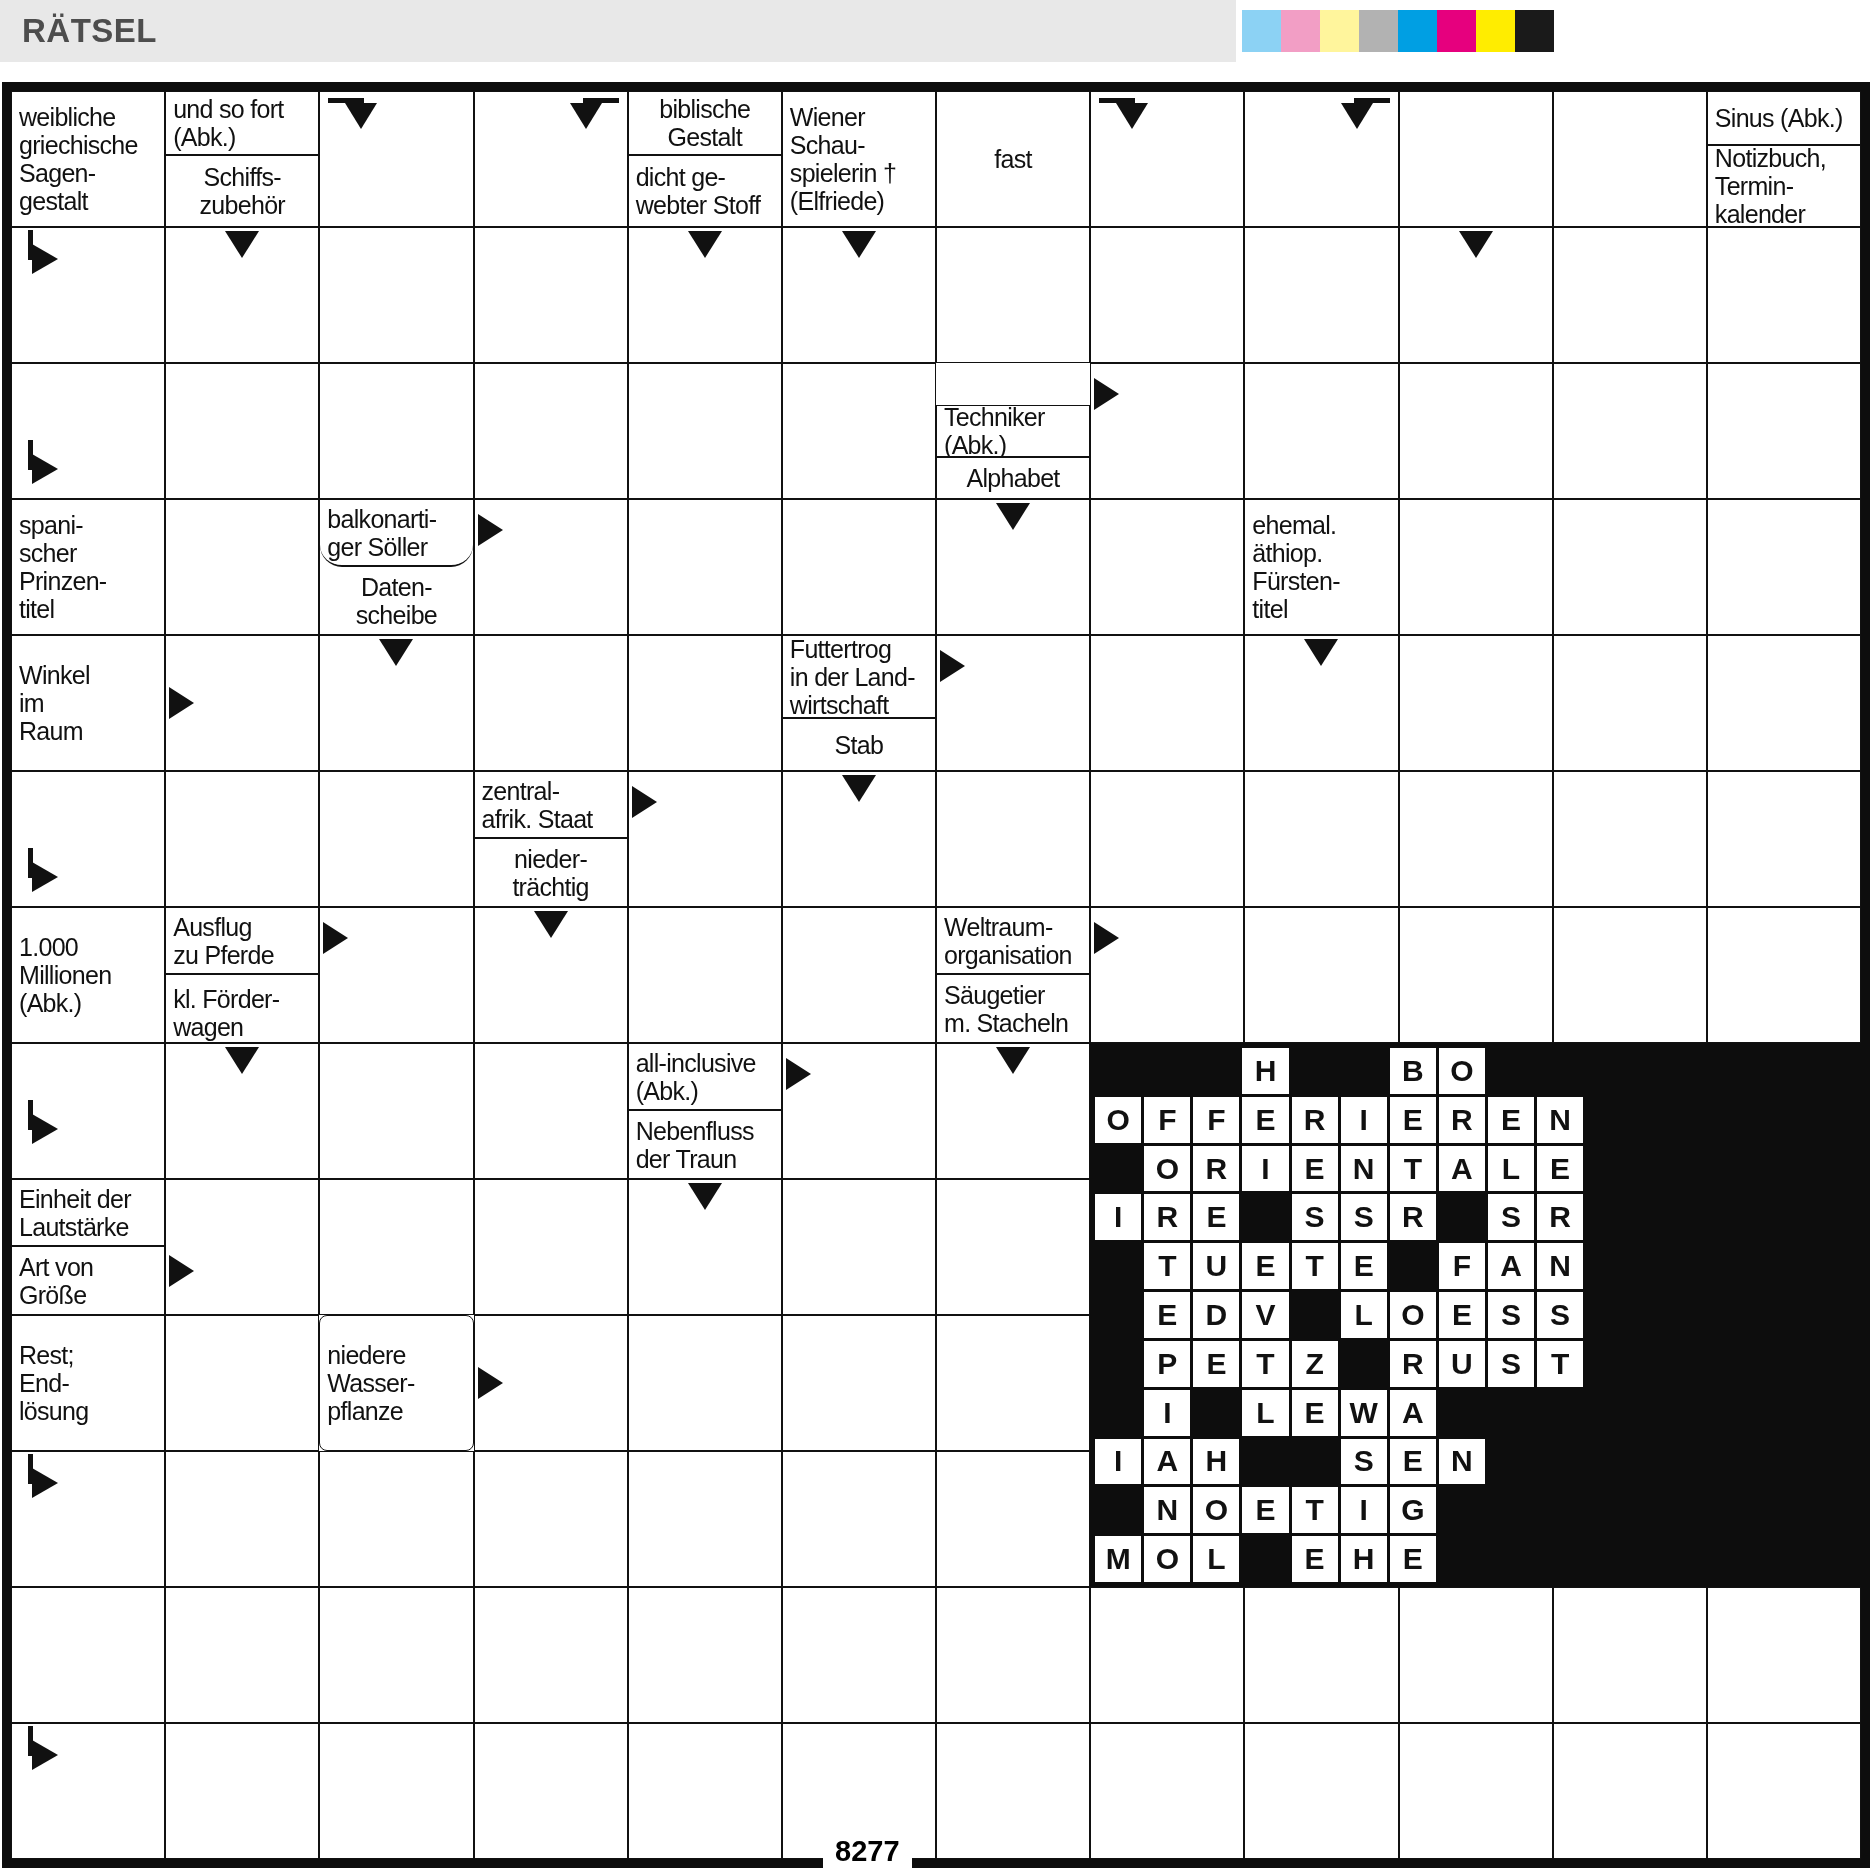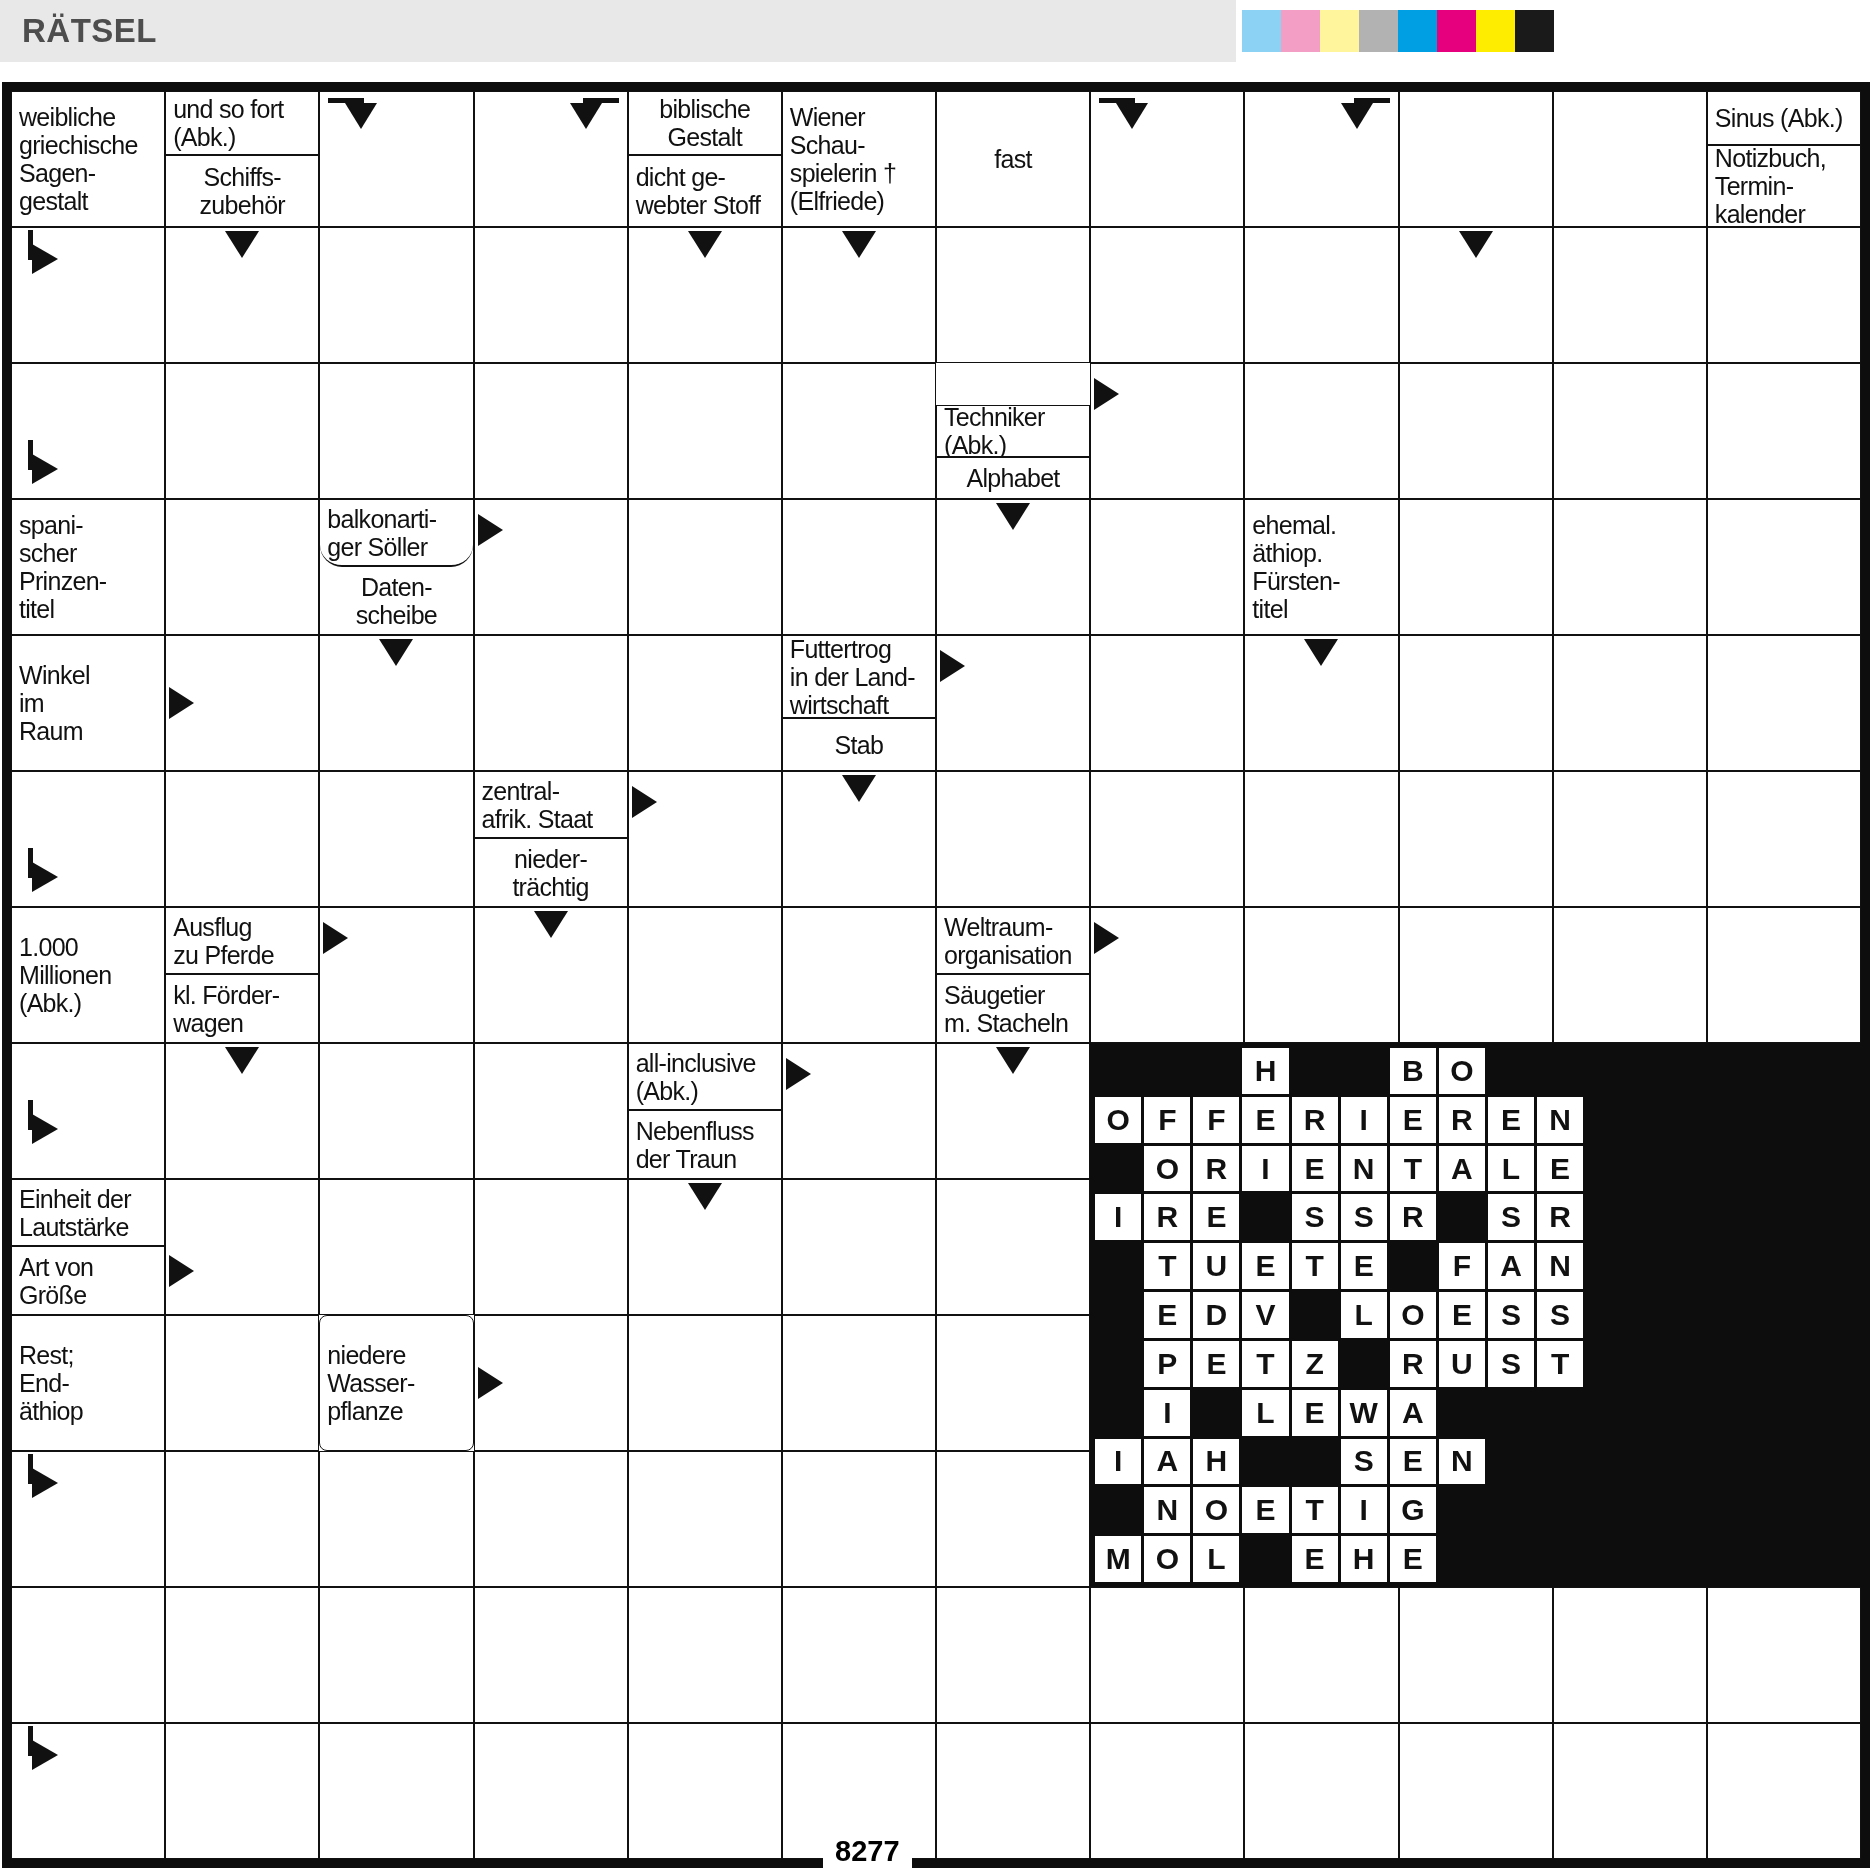--- a/index.html
+++ b/index.html
@@ -454,21 +454,21 @@
           <div>(Abk.)</div>
         </div>
       </div>
       <div class="cell clue" style="grid-area: 7 / 2;">
         <div class="sub top" style="height: 50%;">
           <div class="clue-lines">
             <div>Ausflug</div>
             <div>zu Pferde</div>
           </div>
         </div>
-        <div class="sub bot" style="height: 50%;">
+        <div class="sub bot" style="height: 50%; justify-content: flex-end;">
           <div class="clue-lines">
             <div>kl. Förder-</div>
             <div>wagen</div>
           </div>
         </div>
       </div>
       <div class="cell" style="grid-area: 7 / 3;">
         <div class="arrow right pos-t"></div>
       </div>
       <div class="cell" style="grid-area: 7 / 4;">
@@ -546,21 +546,21 @@
       <div class="cell" style="grid-area: 9 / 4;"></div>
       <div class="cell" style="grid-area: 9 / 5;">
         <div class="arrow down"></div>
       </div>
       <div class="cell" style="grid-area: 9 / 6;"></div>
       <div class="cell" style="grid-area: 9 / 7;"></div>
       <div class="cell clue single" style="grid-area: 10 / 1;">
         <div class="clue-lines">
           <div>Rest;</div>
           <div>End-</div>
-          <div>äthiop</div>
+          <div>lösung</div>
         </div>
       </div>
       <div class="cell" style="grid-area: 10 / 2;"></div>
       <div class="cell clue single" style="grid-area: 10 / 3; border-radius: 8px;">
         <div class="clue-lines">
           <div>niedere</div>
           <div>Wasser-</div>
           <div>pflanze</div>
         </div>
       </div>

